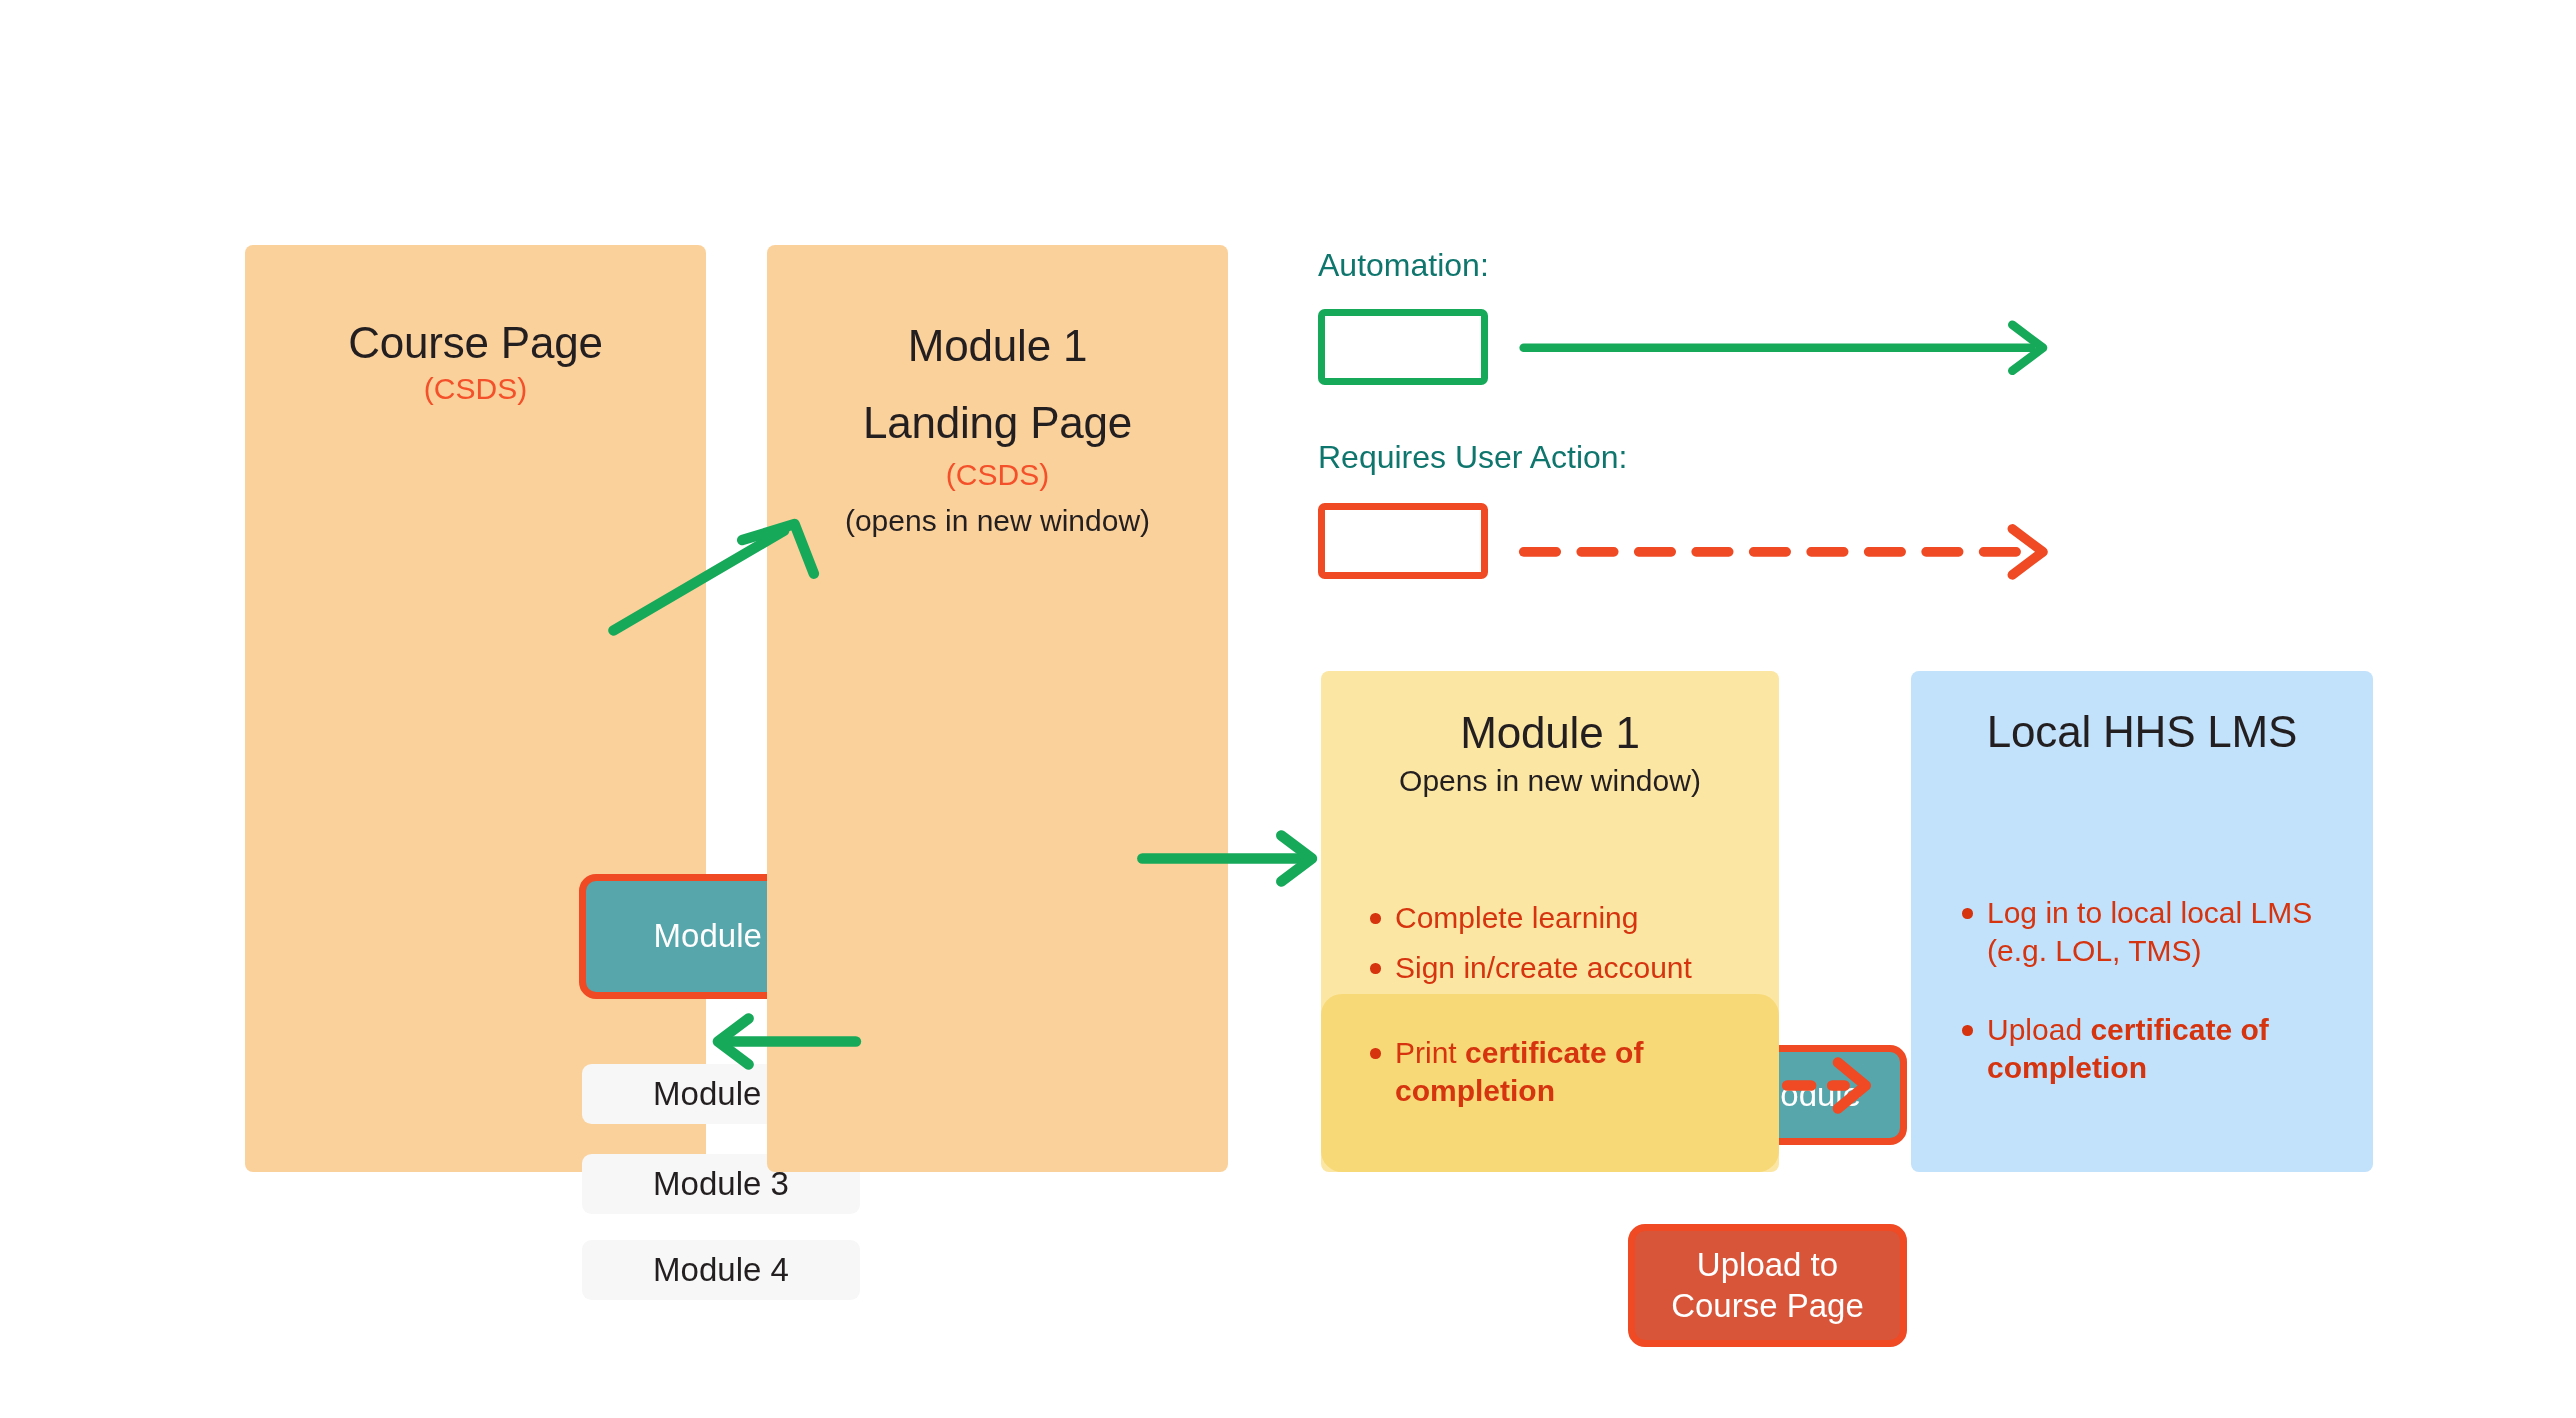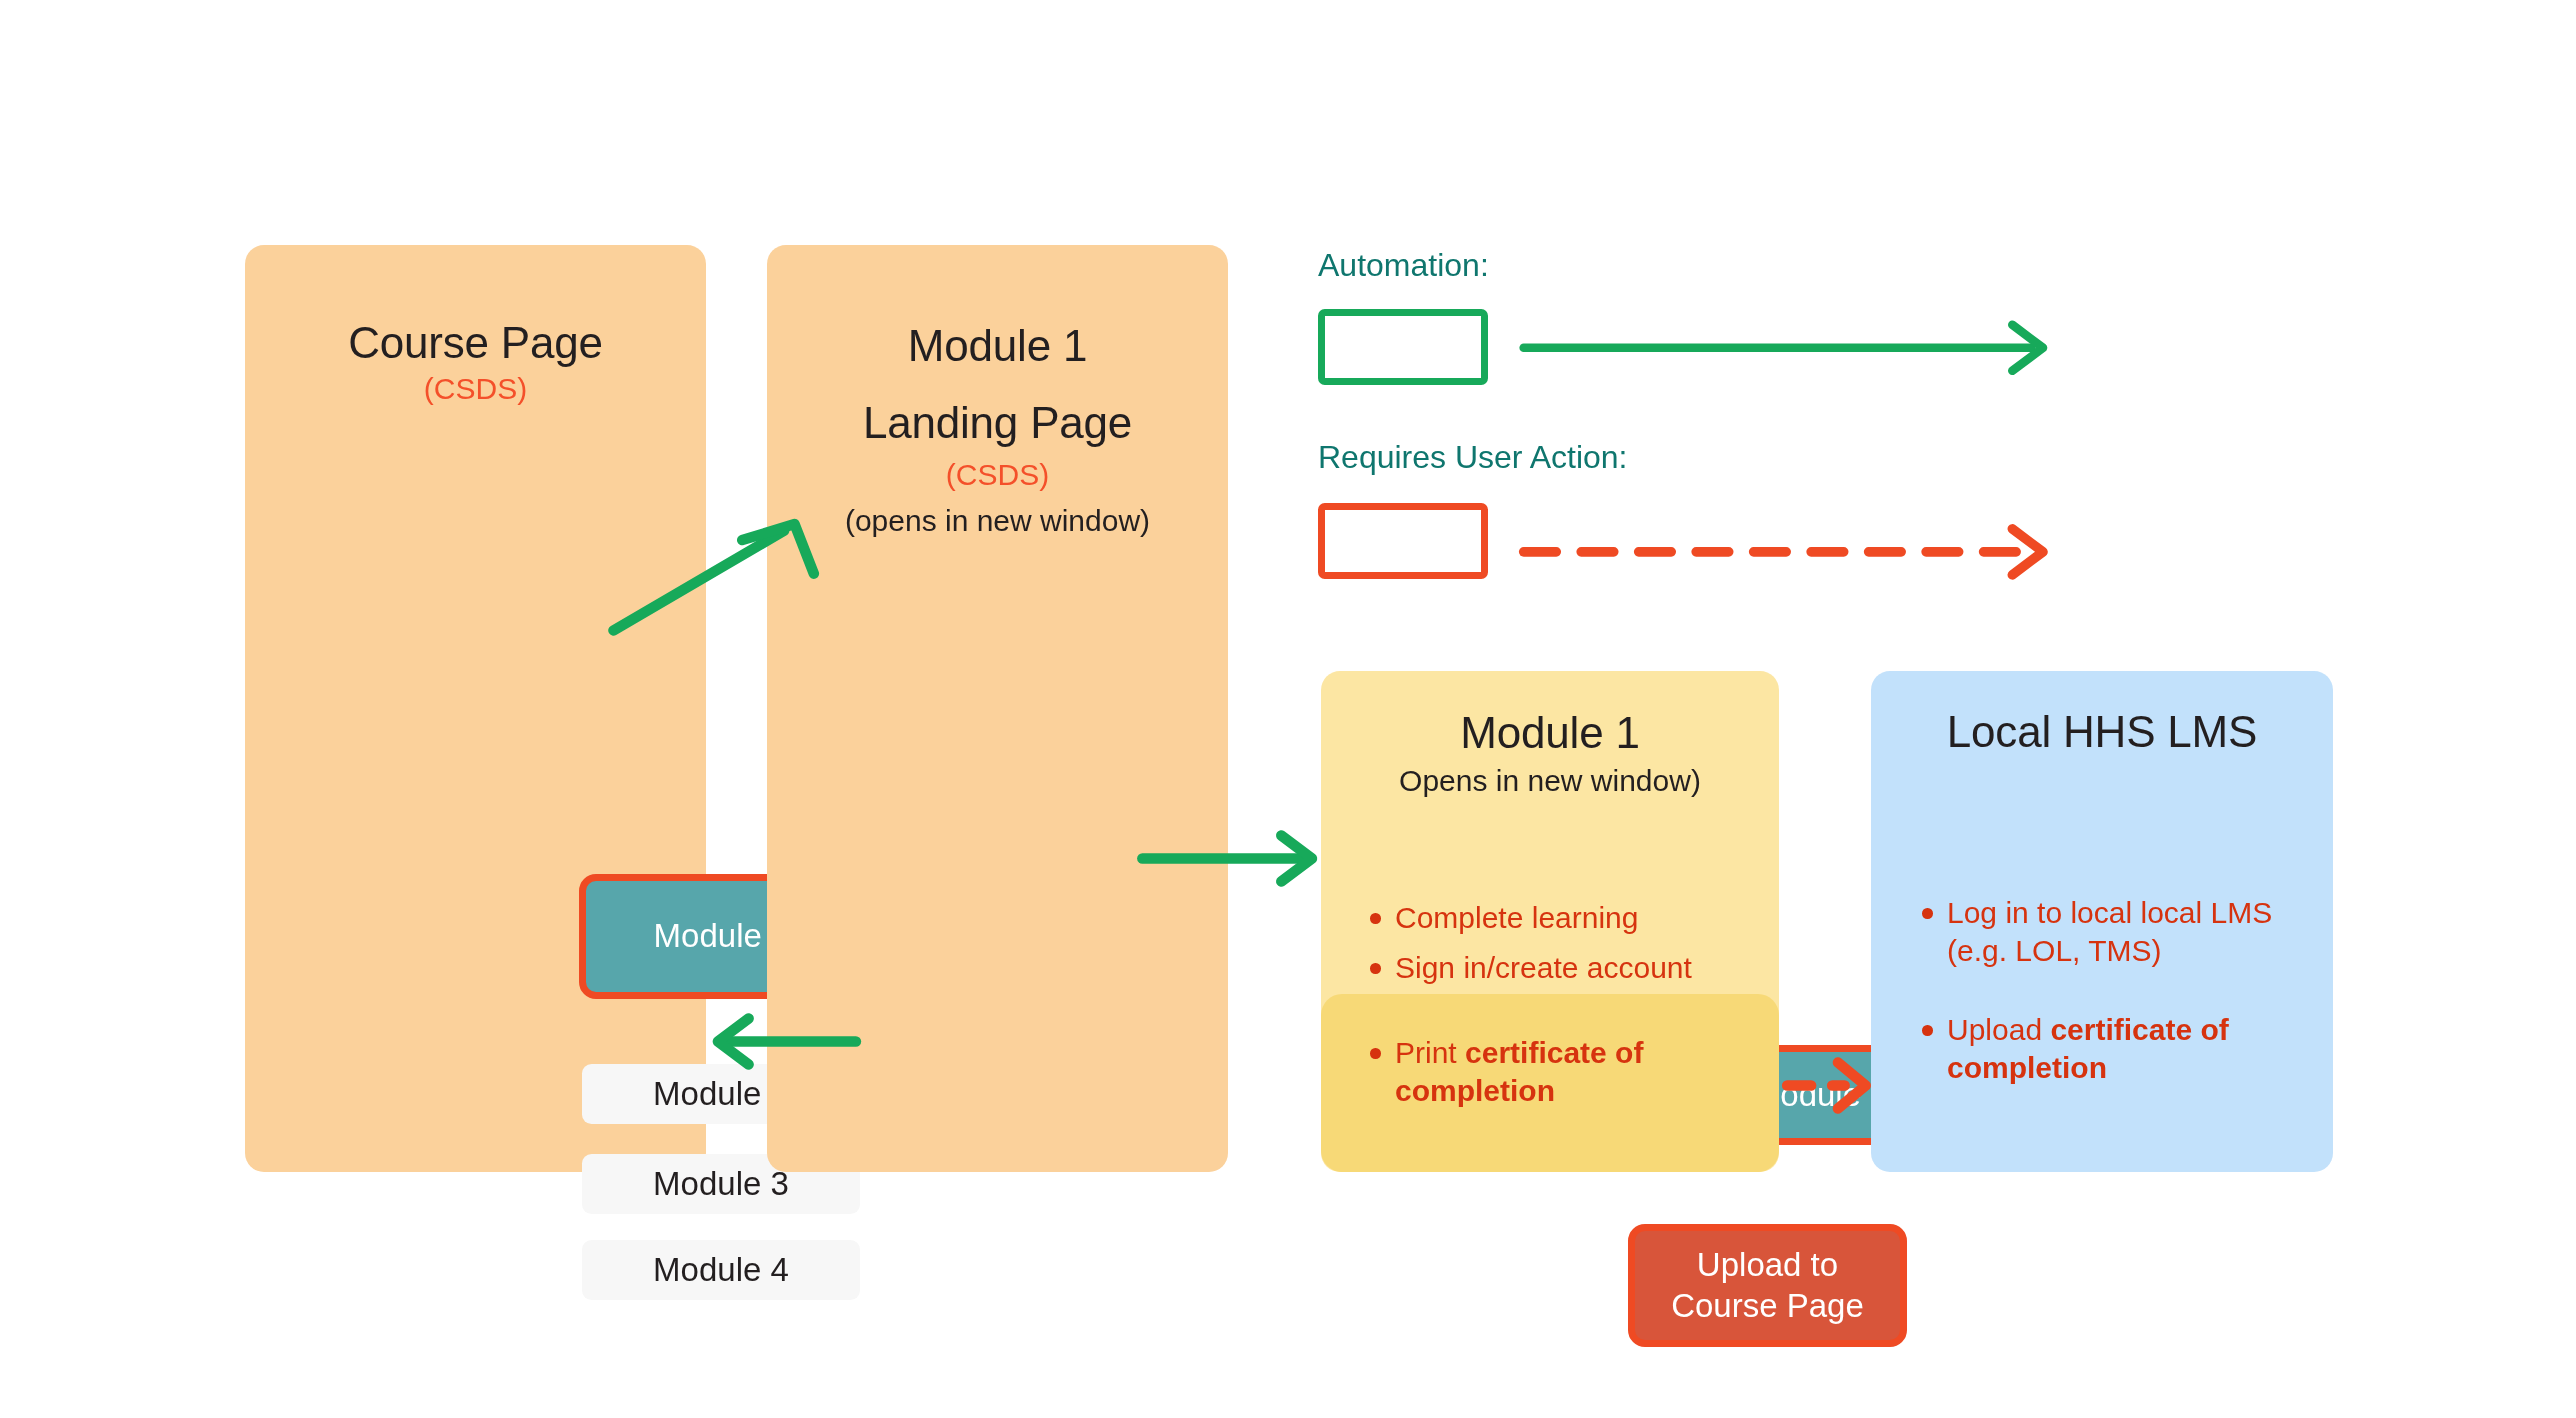--- a/index.html
+++ b/index.html
@@ -18,27 +18,27 @@
   .stage {
     position: absolute;
     left: 0; top: 0;
     width: 2576px;
     height: 1418px;
   }
 
   
   .panel {
     position: absolute;
-    border-radius: 19px;
+    border-radius: 8px;
     box-sizing: border-box;
     padding-left: 31px;
   }
   .panel-orange { background: #fbd19b; }
   .panel-yellow { background: #fce6a3; }
-  .panel-blue   { background: #c2e1fb; }
+  .panel-blue   { background: #c2e1fb; margin-left: 40px; }
 
   #panel-course-page {
     left: 245px; top: 245px;
     width: 461px; height: 927px;
   }
   #panel-landing-page {
     left: 767px; top: 245px;
     width: 461px; height: 927px;
   }
   #panel-external-module {

